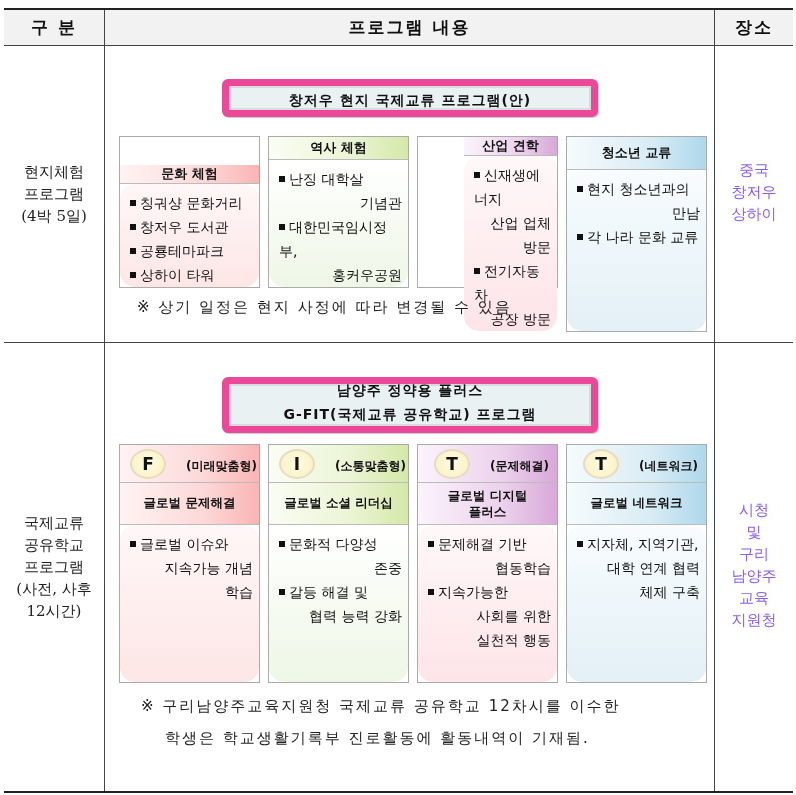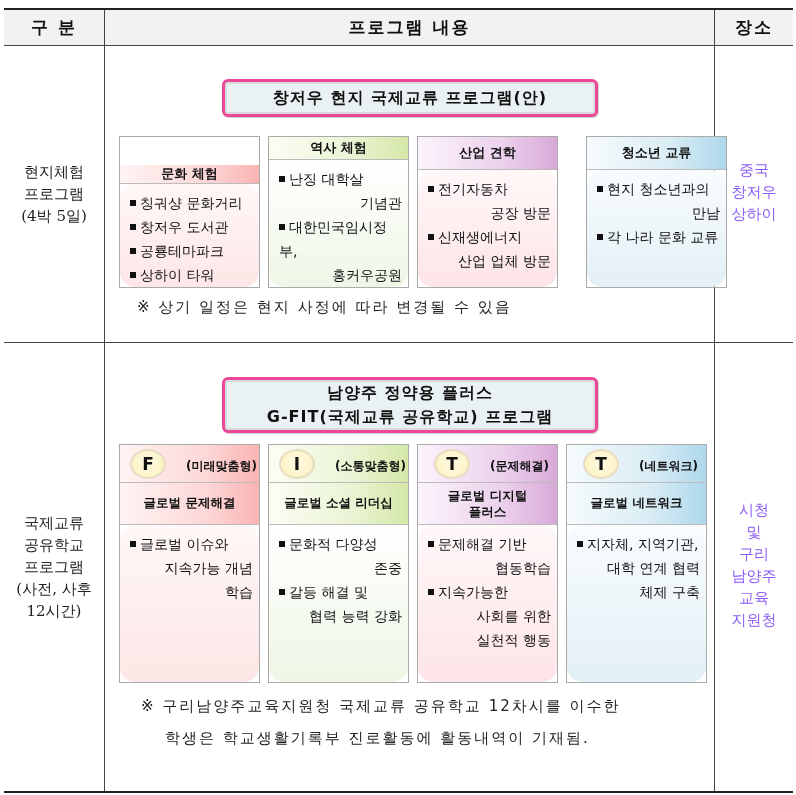--- a/index.html
+++ b/index.html
@@ -18,25 +18,25 @@
   .hdr .c-main { display: flex; align-items: center; justify-content: center; }
 
   .serif { font-family: "DejaVu Serif", "Liberation Serif", serif; font-size: 15px; line-height: 22px; color: #222; }
   .place-text { font-family: Liberation Mono, monospace; font-size: 15px; line-height: 22px; color: #8b5cf6; }
 
   .r1 { height: 297px; }
   .r2 { height: 448px; }
 
   .title-box {
     position: absolute; left: 117px; width: 376px;
-    border: 3px solid #ec4899; border-radius: 6px;
+    border: 7px solid #ec4899; border-radius: 6px;
     background: #e9f1f3;
     box-shadow: inset 0 0 0 2px #d8dcdc, 1px 1px 0 #cfcfcf;
-    display: flex; flex-direction: column; align-items: center; justify-content: center;
-    font-weight: bold; font-size: 16px; color: #111; letter-spacing: 1px;
+    display: flex; flex-direction: column; align-items: center; justify-content: flex-end;
+    font-weight: bold; font-size: 14px; color: #111; letter-spacing: 1px;
   }
 
   .cards { position: absolute; left: 14px; display: flex; gap: 8px; }
   .card { width: 141px; border: 1px solid #aaa; display: flex; flex-direction: column; }
   .card-head {
     border-bottom: 1px solid #bbb;
     display: flex; align-items: center; justify-content: center;
     font-weight: bold; font-size: 13px; color: #111; text-align: center;
   }
   .card-body { padding: 7px 6px 0 10px; font-size: 14px; line-height: 24px; color: #111; flex: 1; border-radius: 15px; }
@@ -104,29 +104,29 @@
         </div>
 
         <div class="card green" style="height:152px;">
           <div class="card-head" style="height:45px;">역사 체험</div>
           <div class="card-body">
             <span class="bullet-item"><span class="sq"></span><span>난징 대학살</span><span class="cont">기념관</span></span>
             <span class="bullet-item"><span class="sq"></span><span>대한민국임시정부,</span><span class="cont">홍커우공원</span></span>
           </div>
         </div>
 
-        <div class="card purple" style="height:152px;">
+        <div class="card purple" style="height:152px;padding-left:46px;">
           <div class="card-head" style="height:33px;">산업 견학</div>
           <div class="card-body">
+            <span class="bullet-item"><span class="sq"></span><span>신재생에너지</span><span class="cont">산업 업체 방문</span></span>
             <span class="bullet-item"><span class="sq"></span><span>전기자동차</span><span class="cont">공장 방문</span></span>
-            <span class="bullet-item"><span class="sq"></span><span>신재생에너지</span><span class="cont">산업 업체 방문</span></span>
-          </div>
-        </div>
-
-        <div class="card blue" style="height:152px;margin-left:20px;">
+          </div>
+        </div>
+
+        <div class="card blue" style="height:196px;">
           <div class="card-head" style="height:33px;">청소년 교류</div>
           <div class="card-body">
             <span class="bullet-item"><span class="sq"></span><span>현지 청소년과의</span><span class="cont">만남</span></span>
             <span class="bullet-item"><span class="sq"></span><span>각 나라 문화 교류</span></span>
           </div>
         </div>
       </div>
 
       <div class="note" style="left:32px; top:252px;">※ 상기 일정은 현지 사정에 따라 변경될 수 있음</div>
     </div>

